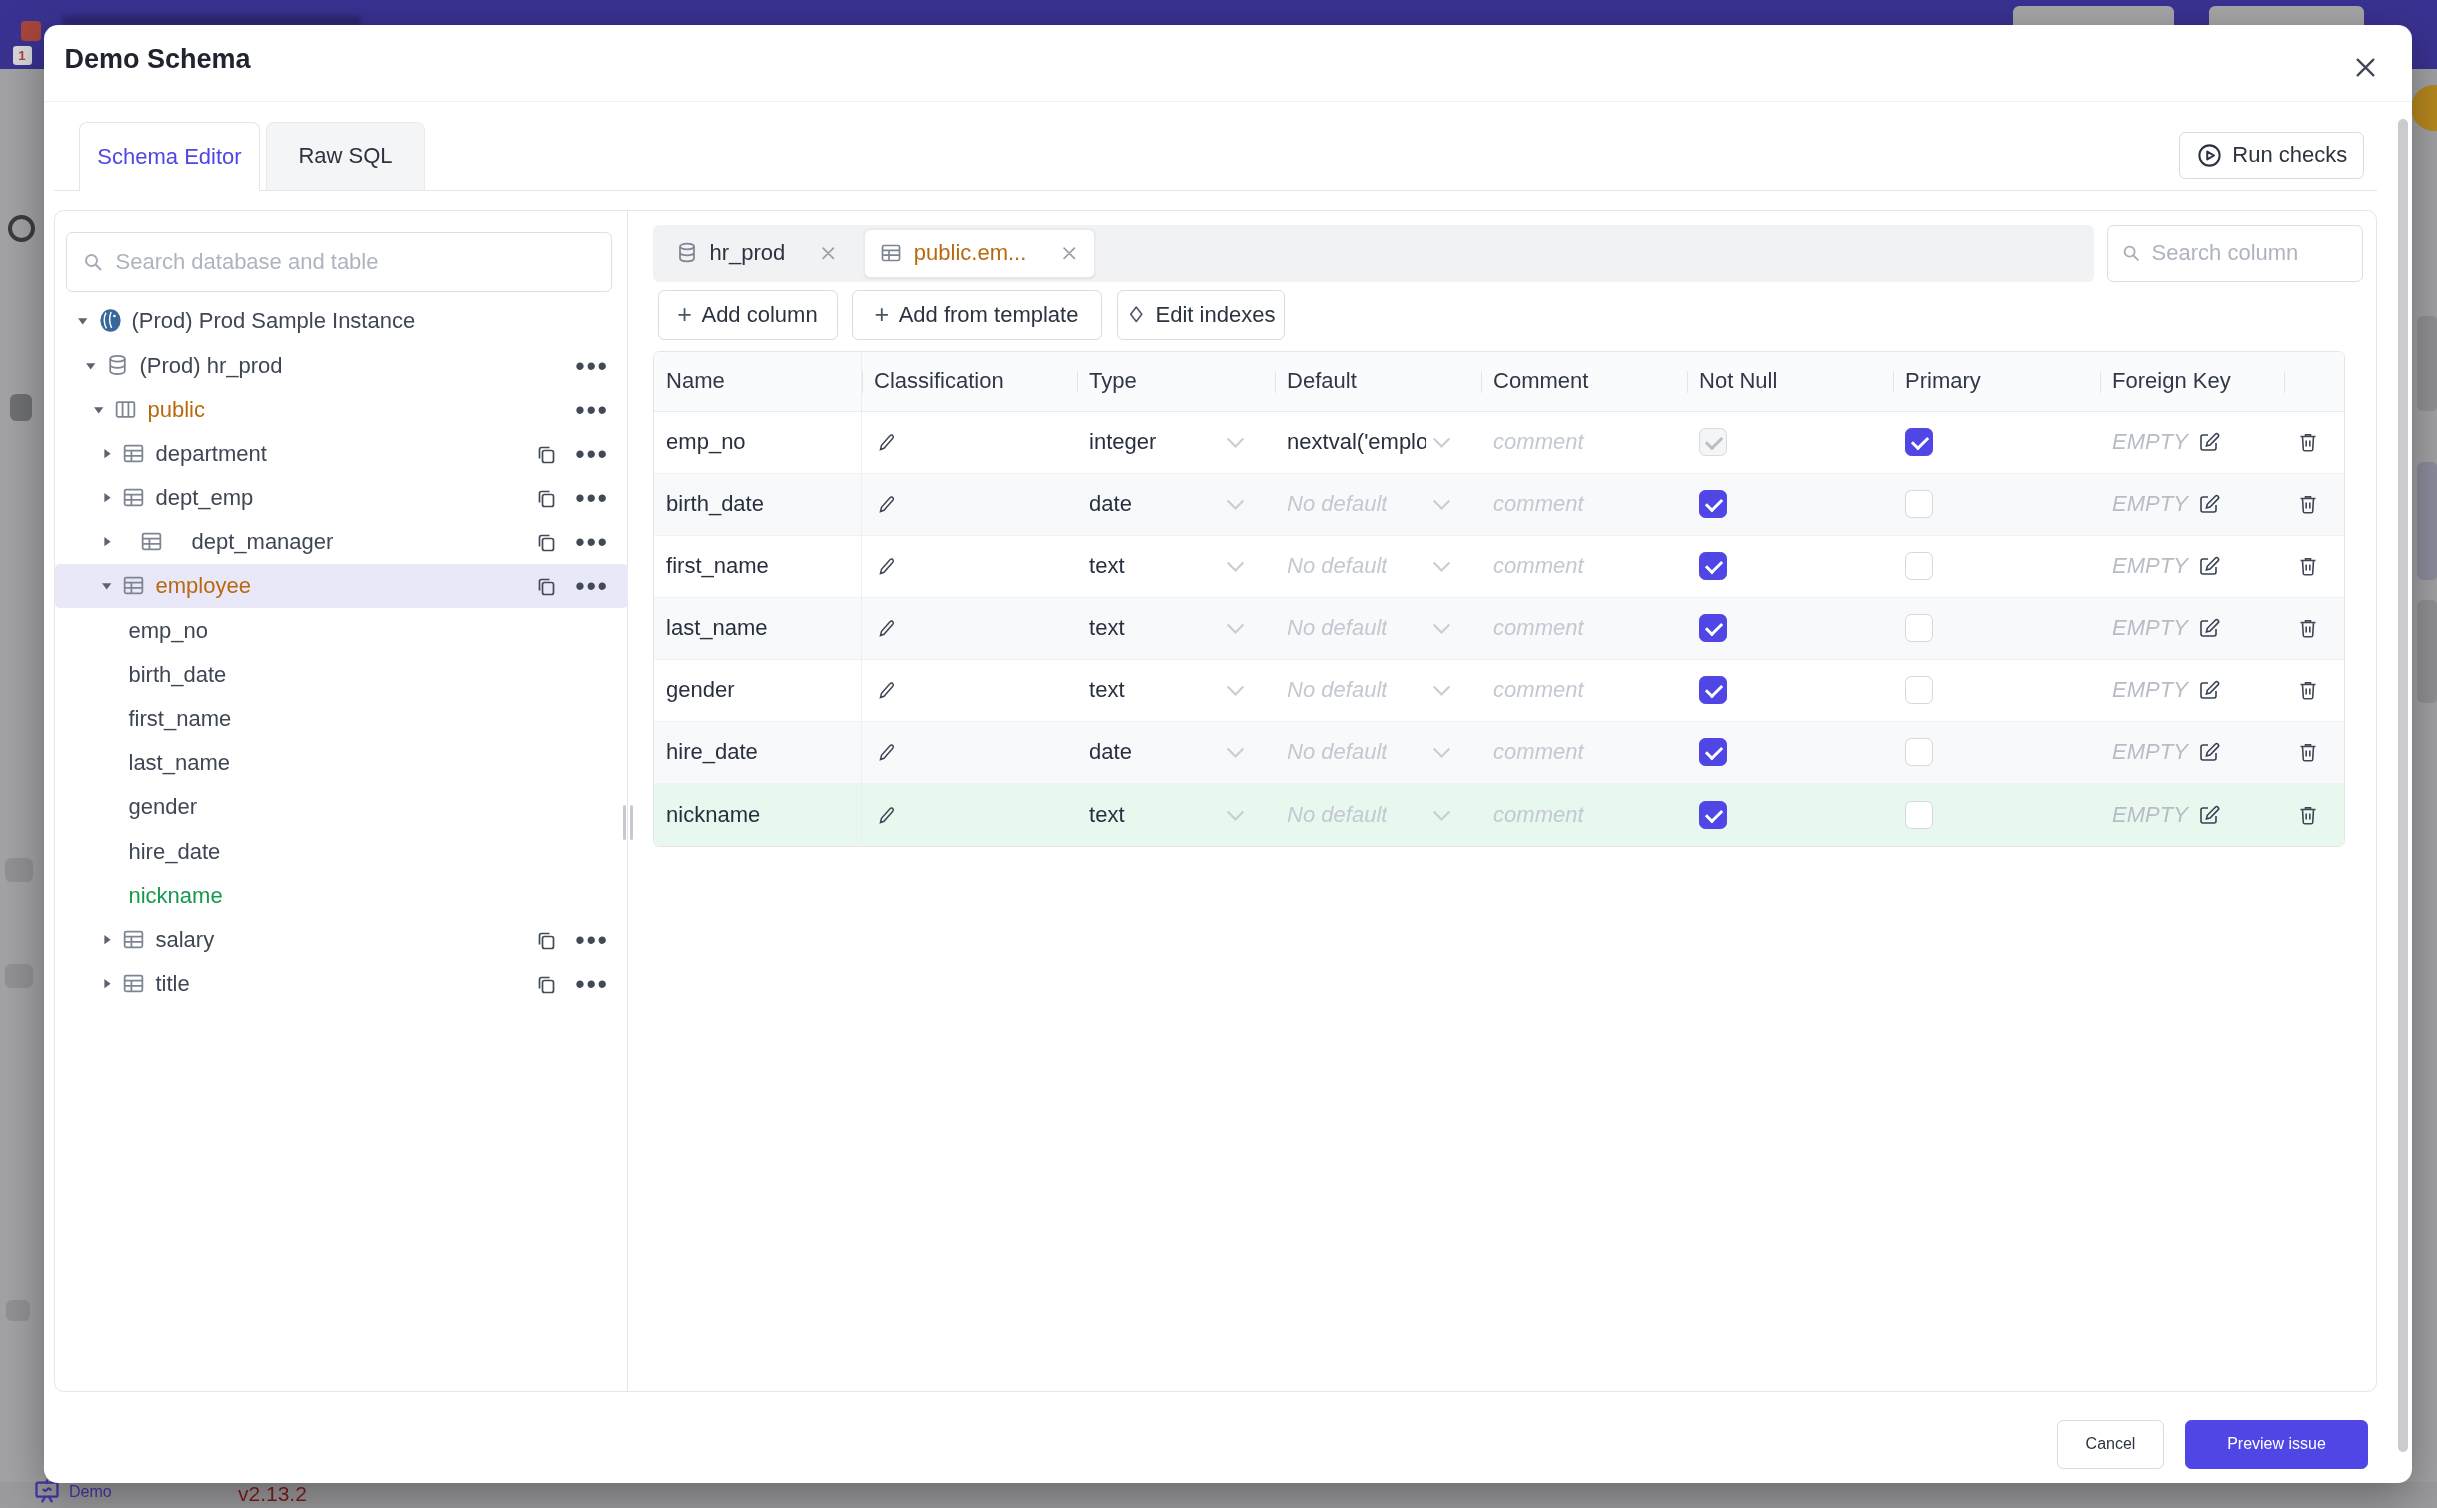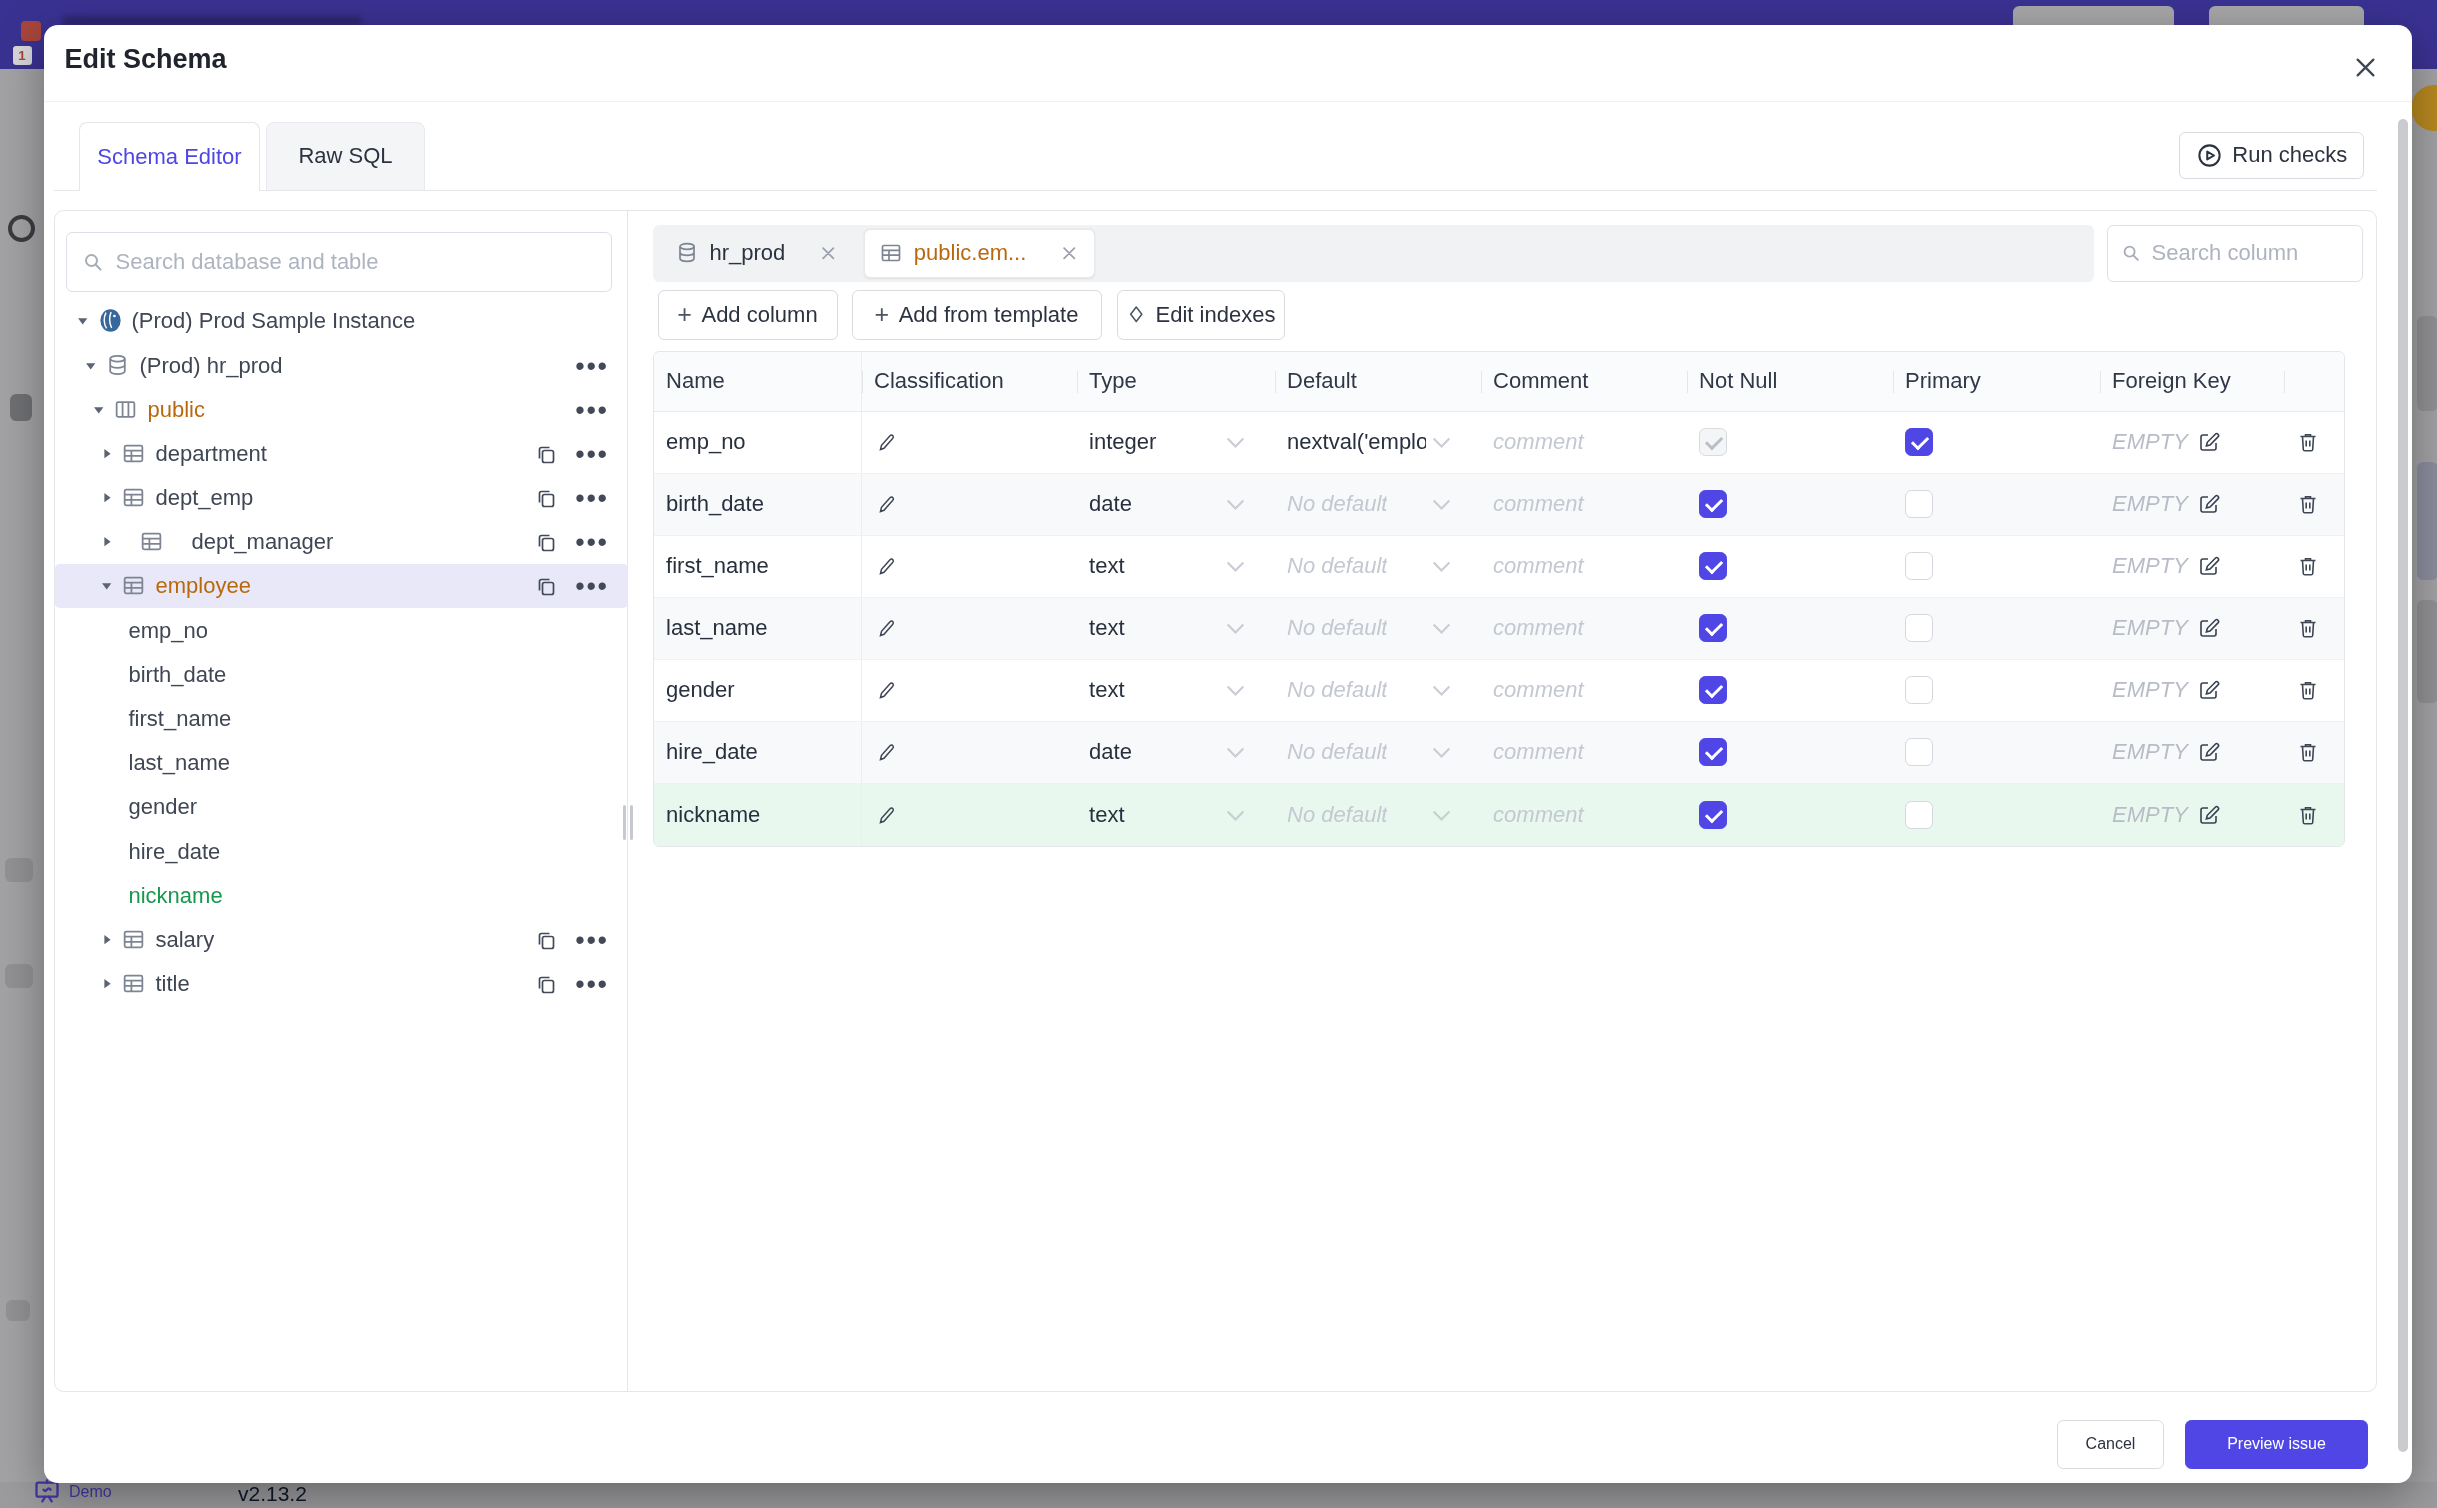--- a/index.html
+++ b/index.html
@@ -13,21 +13,21 @@
   .bd-btn { top:6.3px; height:38px; background:#a8a8ab; border-radius:6.3px; }
   .bd-btn.b1 { left:2013px; width:161px; }
   .bd-btn.b2 { left:2209px; width:155px; }
   .bd-favicon { left:20.5px; top:20.5px; width:20.5px; height:20.5px; background:#a8463c; border-radius:4px; }
   .bd-badge { left:12.6px; top:46px; width:19px; height:19px; background:#d8d8da; border-radius:3.2px; color:#a8463c; font-size:13.4px; text-align:center; line-height:19px; font-weight:700; }
   .bd-avatar { left:2411px; top:85px; width:46px; height:46px; border-radius:50%; background:#b8891f; }
   .bd-blob { background:#929295; border-radius:6.3px; }
   .ring { left:8px; top:215px; width:27px; height:27px; border:4.7px solid #3c3c40; border-radius:50%; background:transparent; }
   .bottomstrip { left:0; top:1482px; width:2438px; height:26px; background:#9c9c9f; }
   .demo-link { left:33px; top:1478px; display:flex; align-items:center; gap:8px; color:#4338a8; font-size:16px; }
-  .version { left:238px; top:1482px; color:#0f172a; font-size:21px; }
+  .version { left:238px; top:1482px; color:#7f1d1d; font-size:21px; }
 
   
   .modal { left:44px; top:24.5px; width:2368px; height:1458px; background:#ffffff; border-radius:14px; box-shadow:0 12.6px 47px rgba(0,0,0,.35); z-index:10; }
   .dlg-title { left:20.5px; top:19px; font-size:27px; font-weight:700; color:#20242e; }
   .dlg-close { left:2302px; top:24px; width:38px; height:38px; display:flex; align-items:center; justify-content:center; cursor:pointer; }
   .hdr-rule { left:0; top:76px; width:2368px; height:0.8px; background:#eef0f2; }
 
   .tabs-rule { left:9.5px; top:165px; width:2323px; height:0.8px; background:#e4e6ea; z-index:1; }
   .tab { top:97px; height:69px; border-radius:8px 8px 0 0; display:flex; align-items:center; justify-content:center; font-size:22px; cursor:pointer; }
   .tab.active { left:35px; width:181px; background:#fff; border:0.8px solid #e4e6ea; border-bottom:none; color:#4f46e5; font-weight:500; z-index:2; }
@@ -115,21 +115,21 @@
     <svg width="28" height="28" viewBox="0 0 24 24" fill="none" stroke="#4338a8" stroke-width="2" stroke-linecap="round">
         <rect x="3" y="4" width="18" height="12" rx="1.5"></rect>
         <path d="M12 2v2M8 20l2.5-4M16 20l-2.5-4M9 10c1 1.5 2 1.5 3 0s2-1.5 3 0"></path>
       </svg>
   </span>
   <span>Demo</span>
 </div>
 <div class="abs version">v2.13.2</div>
 
 <div class="abs modal">
-  <div class="abs dlg-title">Edit Schema</div>
+  <div class="abs dlg-title">Demo Schema</div>
   <div class="abs dlg-close">
     <svg width="27" height="27" viewBox="0 0 24 24" stroke="#3f4654" stroke-width="2" stroke-linecap="round">
         <path d="M5 5l14 14M19 5L5 19"></path>
       </svg>
   </div>
   <div class="abs hdr-rule"></div>
 
   <div class="abs tabs-rule"></div>
   <div class="abs tab active">
     <span>Schema Editor</span>

